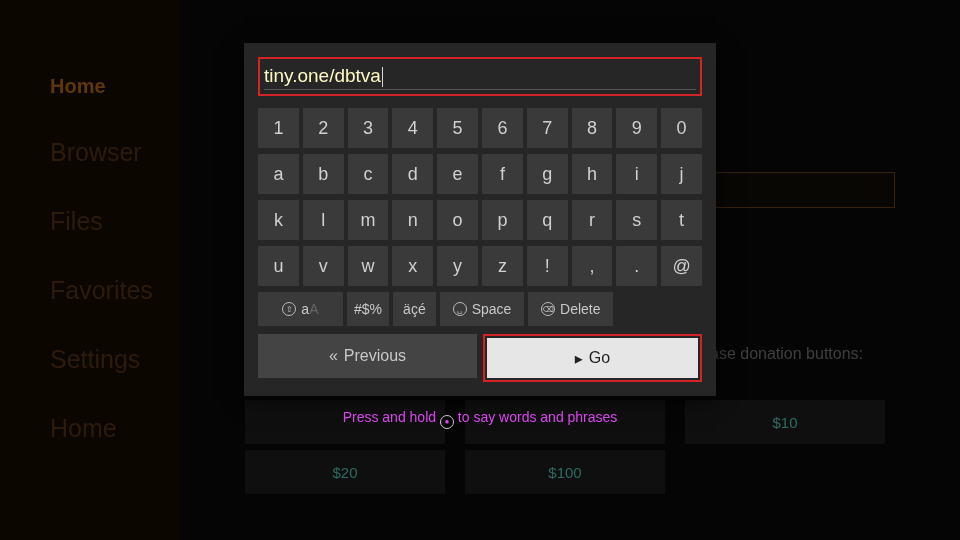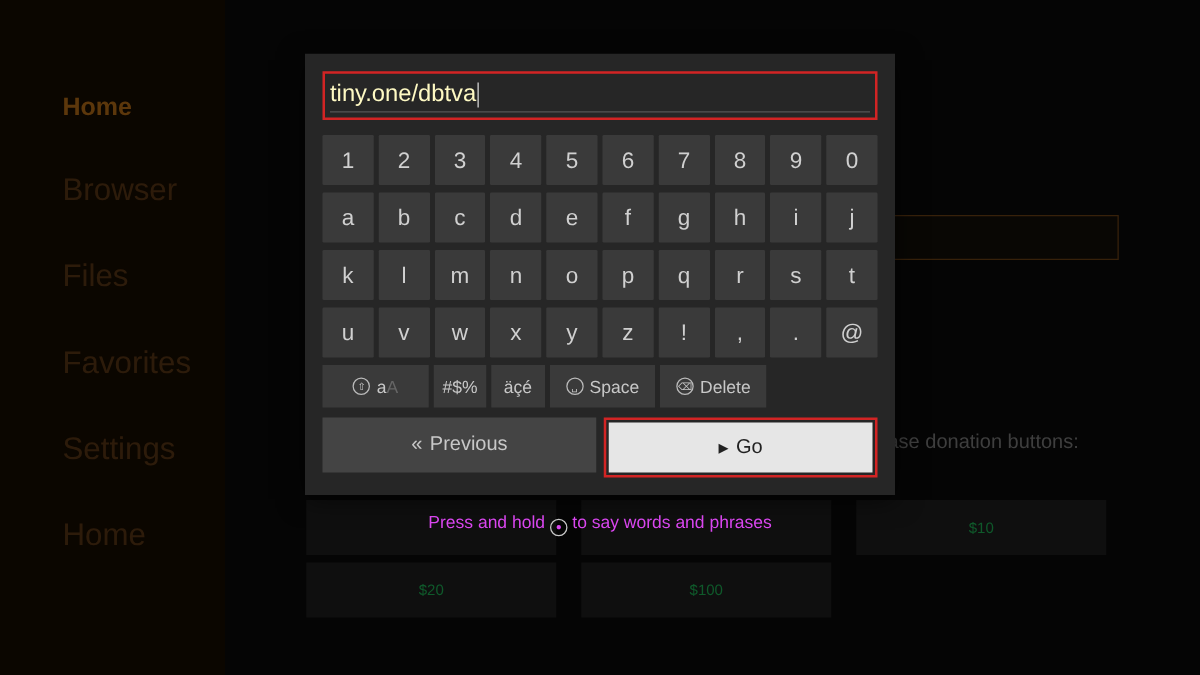--- a/index.html
+++ b/index.html
@@ -54,25 +54,25 @@
     position: absolute;
     display: flex;
     gap: 20px;
   }
   .donation-row.r1 { left: 65px; top: 400px; }
   .donation-row.r2 { left: 65px; top: 450px; }
   .donation-btn {
     width: 200px;
     height: 44px;
     background: #222;
-    color: #22c55e;
-    display: flex;
-    align-items: center;
-    justify-content: center;
-    font-size: 12px;
+    color: #5eead4;
+    display: flex;
+    align-items: center;
+    justify-content: center;
+    font-size: 15px;
     cursor: pointer;
   }
 
   
   .overlay {
     position: absolute;
     left: 0; top: 0; width: 960px; height: 540px;
     background: rgba(0,0,0,0.55);
     z-index: 5;
   }

